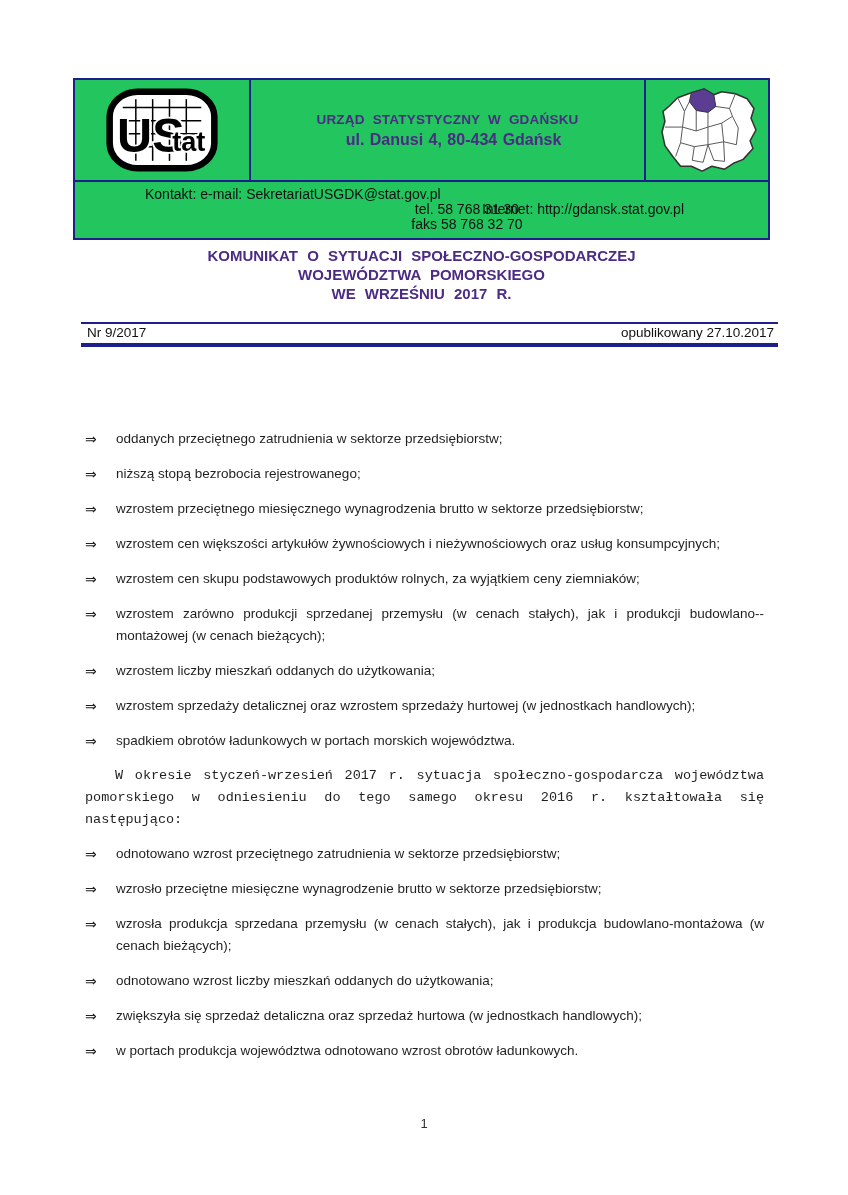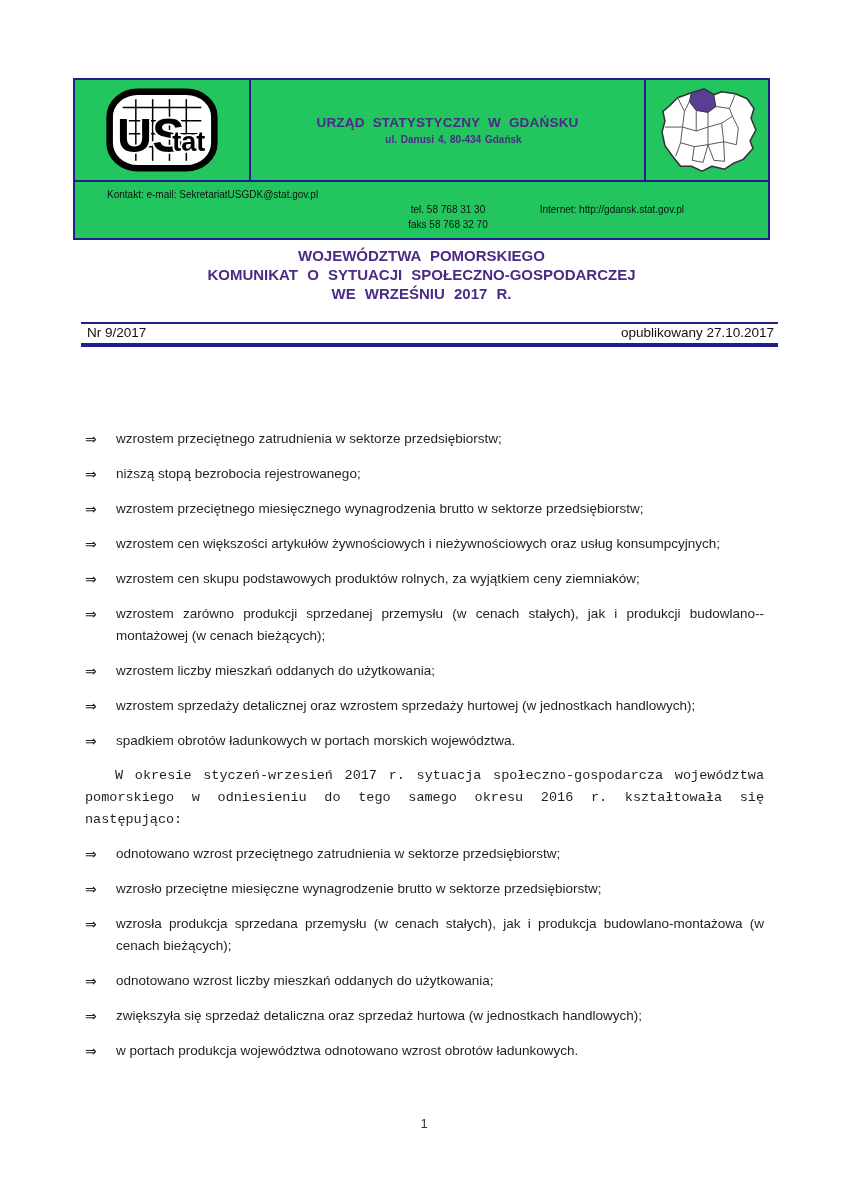--- a/index.html
+++ b/index.html
@@ -13,23 +13,23 @@
   body{
     width:848px;height:1195px;position:relative;background:#ffffff;
     font-family:"Liberation Sans", sans-serif;color:var(--ink);
   }
   
   .letterhead{position:absolute;left:73px;top:78px;width:697px;border:2px solid var(--navy);background:#22c55e;}
   .lh-top{display:flex;height:102px;border-bottom:2px solid var(--navy);}
   .logo-cell{width:176px;border-right:2px solid var(--navy);display:flex;align-items:center;justify-content:center;}
   .addr-cell{flex:1;display:flex;flex-direction:column;align-items:center;justify-content:center;color:var(--purple);text-align:center;}
   .office-name{font-weight:bold;font-size:13.5px;word-spacing:4px;letter-spacing:.2px;}
-  .office-addr{font-weight:bold;font-size:10px;margin-top:4px;word-spacing:1px;margin-left:12px;}
+  .office-addr{font-weight:bold;font-size:16px;margin-top:4px;word-spacing:1px;margin-left:12px;}
   .map-cell{width:124px;border-left:2px solid var(--navy);display:flex;align-items:center;justify-content:center;}
-  .contact-row{position:relative;padding:5px 10px 6px 32px;font-size:10px;line-height:15px;color:#111;}
+  .contact-row{position:relative;padding:5px 10px 6px 70px;font-size:14px;line-height:15px;color:#111;}
   .contact-tel,.contact-fax{padding-left:31px;text-align:center;}
   .contact-internet{position:absolute;right:84px;top:20px;}
   
   .doc-title{position:absolute;left:73px;top:246px;width:697px;text-align:center;
     color:var(--purple);font-weight:bold;font-size:15px;line-height:19px;word-spacing:5px;}
   
   .issue-bar{position:absolute;left:56px;top:322px;width:697px;
     border-top:2px solid var(--navy);border-bottom:4px solid var(--navy);
     display:flex;justify-content:space-between;align-items:flex-end;
     font-size:13.5px;color:#111;padding:1px 4px 3px 6px;margin-left:25px;}
@@ -102,38 +102,38 @@
 
   <div class="contact-row">
     <div class="contact-email">Kontakt: e-mail: SekretariatUSGDK@stat.gov.pl</div>
     <div class="contact-tel">tel. 58 768 31 30</div>
     <div class="contact-fax">faks 58 768 32 70</div>
     <div class="contact-internet">Internet: http://gdansk.stat.gov.pl</div>
   </div>
 </div>
 
 <div class="doc-title">
+  <div>KOMUNIKAT  O  SYTUACJI  SPOŁECZNO-GOSPODARCZEJ</div>
   <div>WOJEWÓDZTWA  POMORSKIEGO</div>
-  <div>KOMUNIKAT  O  SYTUACJI  SPOŁECZNO-GOSPODARCZEJ</div>
   <div>WE  WRZEŚNIU  2017  R.</div>
 </div>
 
 <div class="issue-bar">
   <span>Nr 9/2017</span>
   <span>opublikowany 27.10.2017</span>
 </div>
 
 <div class="content">
 
 
   <div class="blist">
 
       <div class="bitem">
         <span class="arrow">⇒</span>
-        <span class="btext">wzrostem przeciętnego zatrudnienia w sektorze przedsiębiorstw;</span>
+        <span class="btext">oddanych przeciętnego zatrudnienia w sektorze przedsiębiorstw;</span>
       </div>
 
       <div class="bitem">
         <span class="arrow">⇒</span>
         <span class="btext">niższą stopą bezrobocia rejestrowanego;</span>
       </div>
 
       <div class="bitem">
         <span class="arrow">⇒</span>
         <span class="btext">wzrostem przeciętnego miesięcznego wynagrodzenia brutto w sektorze przedsiębiorstw;</span>

